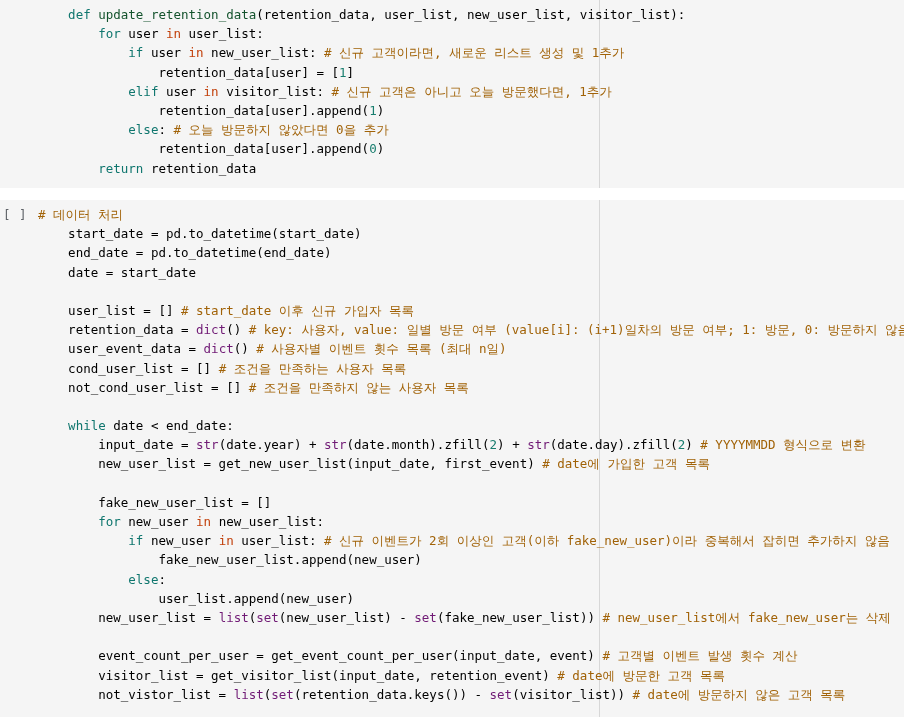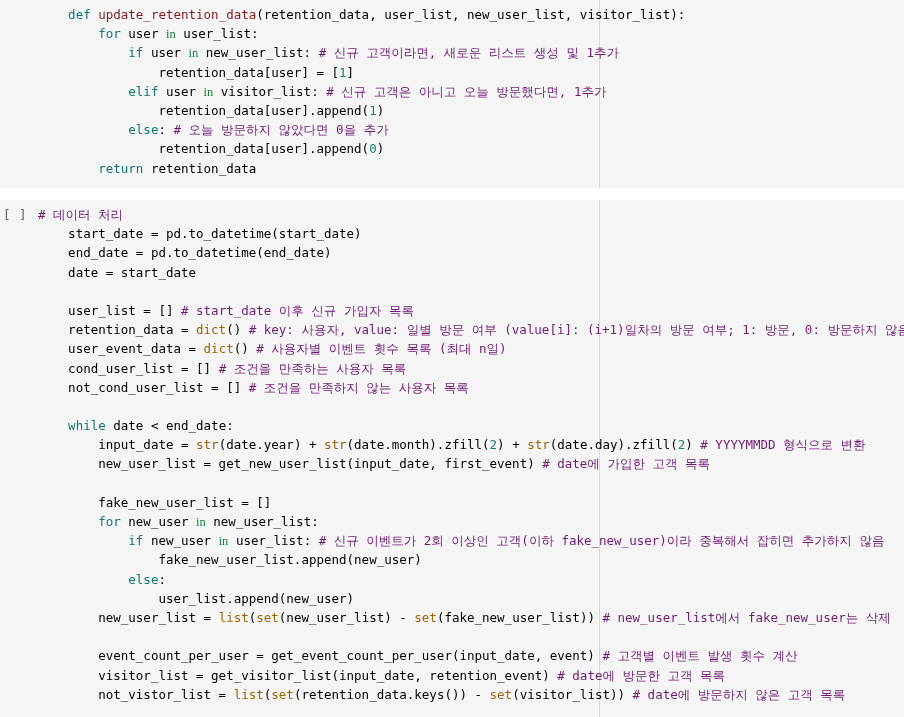--- a/index.html
+++ b/index.html
@@ -57,25 +57,25 @@
     font-size: 12.5px;
     line-height: 19.2px;
     white-space: pre;
     color: #000000;
     tab-size: 4;
   }
   .ln { display: block; height: 19.2px; white-space: pre; }
 
   
   .kw   { color: #0f766e; font-weight: normal; }  
-  .kwc  { color: #15803d; font-family: Liberation Serif, serif; }                       
-  .fn   { color: #7f1d1d; }                       
-  .bi   { color: #a16207; margin-top: 8px; }                       
+  .kwc  { color: #c2410c; }                       
+  .fn   { color: #14532d; }                       
+  .bi   { color: #701a75; margin-top: 8px; }                       
   .num  { color: #177d6e; }                       
-  .cm   { color: #701a75; }                       
+  .cm   { color: #a16207; }                       
   .pl   { color: #000000; }                       
 </style>
 </head>
 <body>
 
 <div class="notebook">
 
   <div class="cell cell-1">
     <div class="ruler"></div>
     <div class="run-marker"></div>

